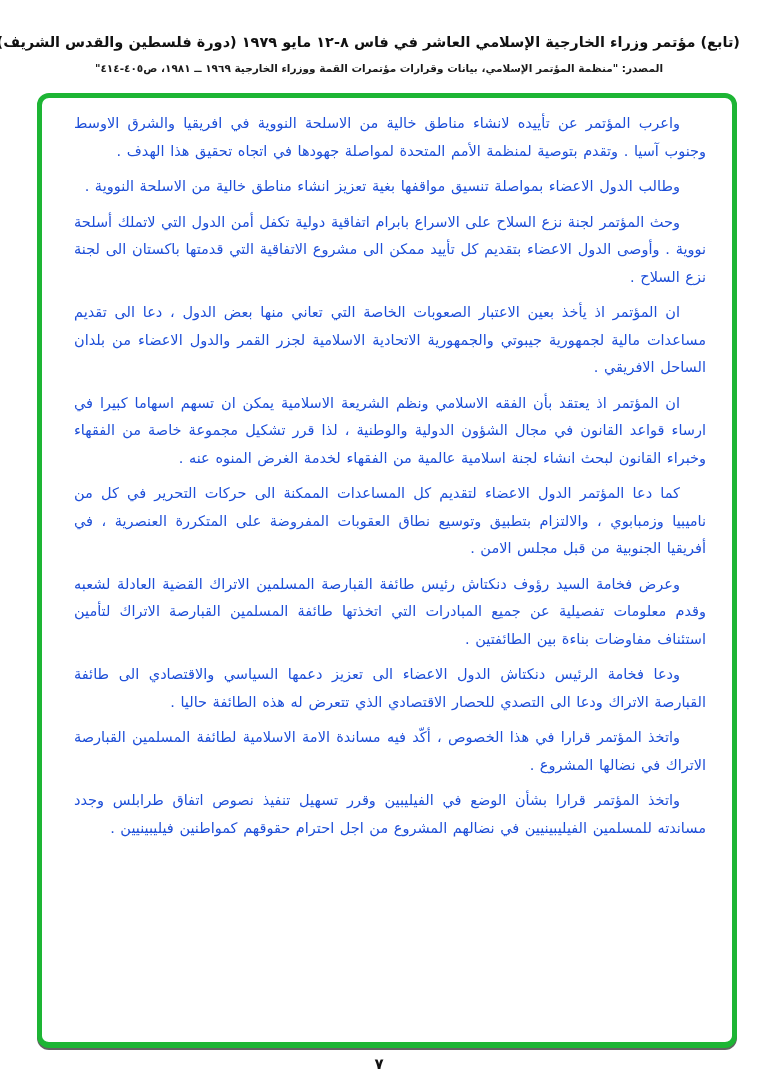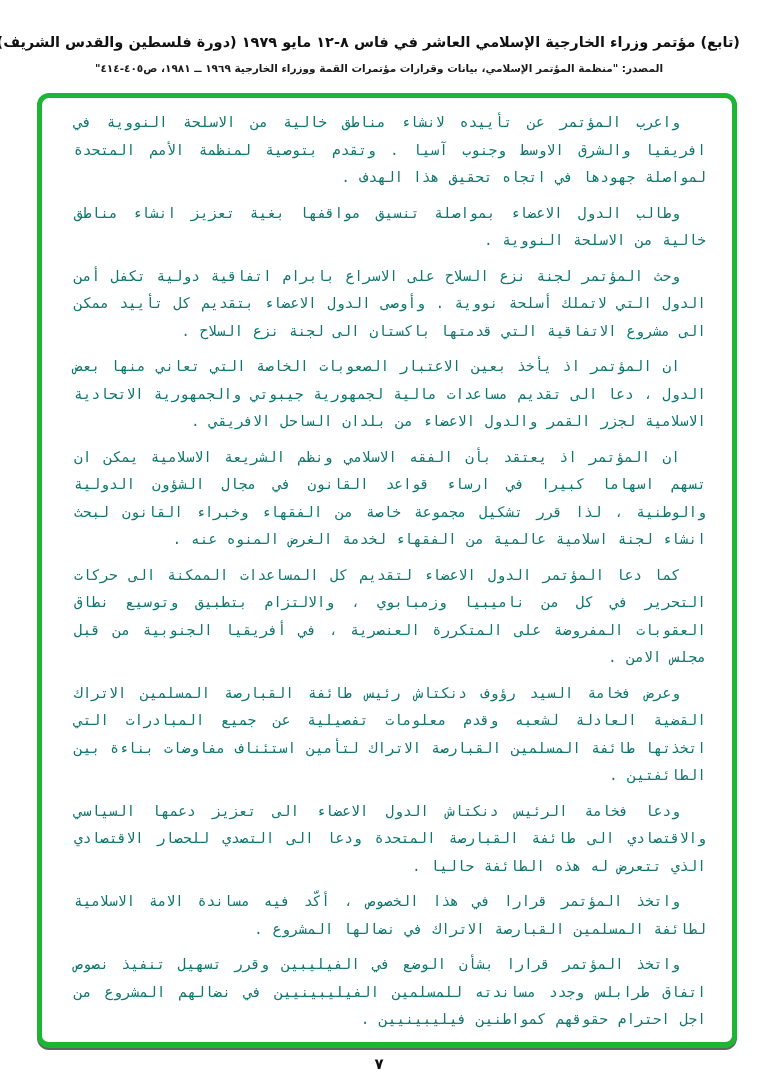--- a/index.html
+++ b/index.html
@@ -56,22 +56,21 @@
     overflow: hidden;
     background: #ffffff;
   }
   .content-box p {
     margin: 0 0 8px 0;
     font-size: 14.5px;
     line-height: 27.5px;
     text-align: justify;
     text-indent: 26px;
     word-spacing: 1px;
-    color: #0f766e;
-    font-family: Liberation Mono, monospace;
+    color: #1d4ed8;
   }
   .page-num {
     position: absolute;
     bottom: 5px;
     left: 0;
     right: 0;
     text-align: center;
     font-weight: bold;
     font-size: 15px;
     color: #111111;
@@ -87,20 +86,20 @@
   <div class="doc-source">المصدر: "منظمة المؤتمر الإسلامي، بيانات وقرارات مؤتمرات القمة ووزراء الخارجية ١٩٦٩ ــ ١٩٨١، ص٤٠٥-٤١٤"</div>
 
   <div class="content-box" style="border-color: rgb(29, 181, 52);">
     <p>واعرب المؤتمر عن تأييده لانشاء مناطق خالية من الاسلحة النووية في افريقيا والشرق الاوسط وجنوب آسيا . وتقدم بتوصية لمنظمة الأمم المتحدة لمواصلة جهودها في اتجاه تحقيق هذا الهدف .</p>
     <p>وطالب الدول الاعضاء بمواصلة تنسيق مواقفها بغية تعزيز انشاء مناطق خالية من الاسلحة النووية .</p>
     <p>وحث المؤتمر لجنة نزع السلاح على الاسراع بابرام اتفاقية دولية تكفل أمن الدول التي لاتملك أسلحة نووية . وأوصى الدول الاعضاء بتقديم كل تأييد ممكن الى مشروع الاتفاقية التي قدمتها باكستان الى لجنة نزع السلاح .</p>
     <p>ان المؤتمر اذ يأخذ بعين الاعتبار الصعوبات الخاصة التي تعاني منها بعض الدول ، دعا الى تقديم مساعدات مالية لجمهورية جيبوتي والجمهورية الاتحادية الاسلامية لجزر القمر والدول الاعضاء من بلدان الساحل الافريقي .</p>
     <p>ان المؤتمر اذ يعتقد بأن الفقه الاسلامي ونظم الشريعة الاسلامية يمكن ان تسهم اسهاما كبيرا في ارساء قواعد القانون في مجال الشؤون الدولية والوطنية ، لذا قرر تشكيل مجموعة خاصة من الفقهاء وخبراء القانون لبحث انشاء لجنة اسلامية عالمية من الفقهاء لخدمة الغرض المنوه عنه .</p>
     <p>كما دعا المؤتمر الدول الاعضاء لتقديم كل المساعدات الممكنة الى حركات التحرير في كل من ناميبيا وزمبابوي ، والالتزام بتطبيق وتوسيع نطاق العقوبات المفروضة على المتكررة العنصرية ، في أفريقيا الجنوبية من قبل مجلس الامن .</p>
     <p>وعرض فخامة السيد رؤوف دنكتاش رئيس طائفة القبارصة المسلمين الاتراك القضية العادلة لشعبه وقدم معلومات تفصيلية عن جميع المبادرات التي اتخذتها طائفة المسلمين القبارصة الاتراك لتأمين استئناف مفاوضات بناءة بين الطائفتين .</p>
-    <p>ودعا فخامة الرئيس دنكتاش الدول الاعضاء الى تعزيز دعمها السياسي والاقتصادي الى طائفة القبارصة المتحدة ودعا الى التصدي للحصار الاقتصادي الذي تتعرض له هذه الطائفة حاليا .</p>
+    <p>ودعا فخامة الرئيس دنكتاش الدول الاعضاء الى تعزيز دعمها السياسي والاقتصادي الى طائفة القبارصة الاتراك ودعا الى التصدي للحصار الاقتصادي الذي تتعرض له هذه الطائفة حاليا .</p>
     <p>واتخذ المؤتمر قرارا في هذا الخصوص ، أكّد فيه مساندة الامة الاسلامية لطائفة المسلمين القبارصة الاتراك في نضالها المشروع .</p>
     <p>واتخذ المؤتمر قرارا بشأن الوضع في الفيليبين وقرر تسهيل تنفيذ نصوص اتفاق طرابلس وجدد مساندته للمسلمين الفيليبينيين في نضالهم المشروع من اجل احترام حقوقهم كمواطنين فيليبينيين .</p>
   </div>
 
   <div class="page-num">٧</div>
 
 </div>
 
 </body></html>

